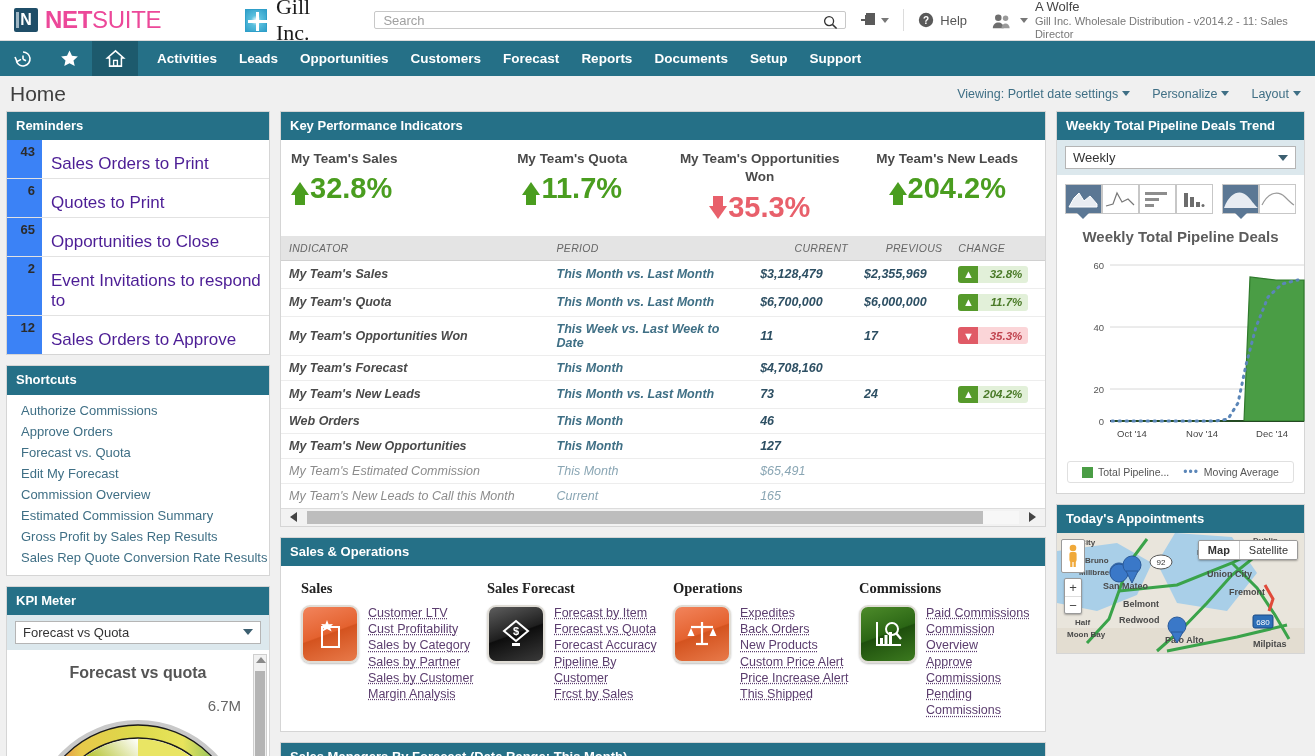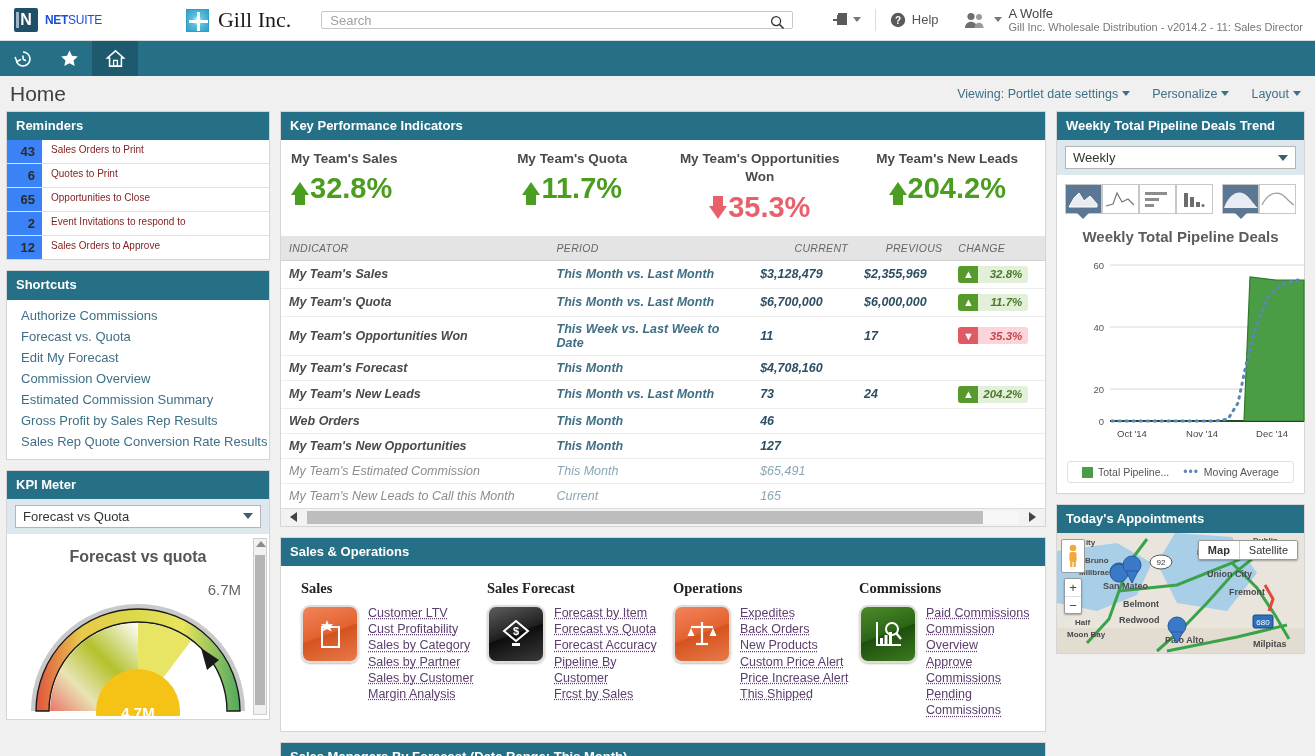--- a/index.html
+++ b/index.html
@@ -17,21 +17,21 @@
   .ns-logo { display: flex; align-items: center; gap: 7px; margin-left: 4px; }
   .ns-logo-mark {
     width: 24px; height: 24px; background: #1f4e68; border-radius: 2px;
     position: relative; display:flex; align-items:center; justify-content:center;
     color:#fff; font-weight:bold; font-size:16px;
   }
   .ns-logo-mark::after{
     content:""; position:absolute; left:2px; top:4px; width:3px; height:16px;
     background:#9fb6c4;
   }
-  .ns-logo-text { font-size: 12px; font-weight: bold; color: #1d4ed8; letter-spacing:-0.3px;}
+  .ns-logo-text { font-size: 24px; font-weight: bold; color: #ec4899; letter-spacing:-0.3px;}
   .ns-logo-text span { font-weight: 400; }
   .company { display:flex; align-items:center; gap:9px; margin-left:84px; }
   .company-mark {
     width: 23px; height: 23px;
     background: radial-gradient(circle at 50% 50%, #ffffff 0%, #5bc0de 35%, #2f9fc9 100%);
     border: 1px solid #2f9fc9; position: relative;
   }
   .company-mark::before, .company-mark::after{
     content:""; position:absolute; background:#fff;
   }
@@ -90,21 +90,21 @@
     padding: 6px 9px; line-height:1.25;
   }
 
   
   .rem-row { display:flex; border-bottom:1px solid #e2e2e2; }
   .rem-row:last-child{border-bottom:none;}
   .rem-count {
     width:35px; flex:0 0 35px; text-align:right; padding:4px 7px 4px 0;
     font-size:13px; font-weight:bold; color:#2b2b2b; background:#3b82f6;
   }
-  .rem-label { padding:4px 0 4px 9px; font-size:10px; color:#7f1d1d; cursor:pointer; }
+  .rem-label { padding:14px 0 4px 9px; font-size:17px; color:#4c1d95; cursor:pointer; }
 
   
   .sc-item { padding:3px 0 3px 14px; font-size:13px; color:#3f6f85; cursor:pointer; }
 
   
   .kpimeter-sel-wrap{ background:#dce8ed; padding:6px 8px; }
   .kpimeter-sel{
     width:100%; height:23px; border:1px solid #b5b5b5; background:#fff;
     display:flex; align-items:center; padding:0 7px; font-size:13px; color:#333;
     justify-content:space-between; cursor:pointer;
@@ -284,20 +284,31 @@
     <svg width="19" height="19" viewBox="0 0 20 20">
         <polygon points="10,1.5 12.6,7.2 18.8,7.8 14.2,12 15.5,18 10,14.9 4.5,18 5.8,12 1.2,7.8 7.4,7.2" fill="#fff"></polygon>
       </svg>
   </div>
   <div class="nav-ico active">
     <svg width="21" height="21" viewBox="0 0 22 22">
         <path d="M11 3 2.5 10.5h2.3V19h12.4v-8.5h2.3z" fill="none" stroke="#fff" stroke-width="1.6"></path>
         <rect x="9" y="13" width="4" height="6" fill="none" stroke="#fff" stroke-width="1.4"></rect>
       </svg>
   </div>
+  <div class="nav-items">
+    <div class="nav-item">Activities</div>
+    <div class="nav-item">Leads</div>
+    <div class="nav-item">Opportunities</div>
+    <div class="nav-item">Customers</div>
+    <div class="nav-item">Forecast</div>
+    <div class="nav-item">Reports</div>
+    <div class="nav-item">Documents</div>
+    <div class="nav-item">Setup</div>
+    <div class="nav-item">Support</div>
+  </div>
 </div>
 
 <div class="pagebar">
   <div class="page-title">Home</div>
   <div class="pagebar-right">
     <div class="pb-link">
       <span>Viewing: Portlet date settings</span>
       <span class="pb-caret"></span>
     </div>
     <div class="pb-link">
@@ -336,20 +347,21 @@
       <div class="rem-row">
         <div class="rem-count">12</div>
         <div class="rem-label">Sales Orders to Approve</div>
       </div>
     </div>
 
     <div class="portlet">
       <div class="portlet-hd">Shortcuts</div>
       <div style="padding:5px 0 7px;">
         <div class="sc-item">Authorize Commissions</div>
+        <div class="sc-item">Approve Orders</div>
         <div class="sc-item">Forecast vs. Quota</div>
         <div class="sc-item">Edit My Forecast</div>
         <div class="sc-item">Commission Overview</div>
         <div class="sc-item">Estimated Commission Summary</div>
         <div class="sc-item">Gross Profit by Sales Rep Results</div>
         <div class="sc-item">Sales Rep Quote Conversion Rate Results</div>
       </div>
     </div>
 
     <div class="portlet" style="position:relative;">

